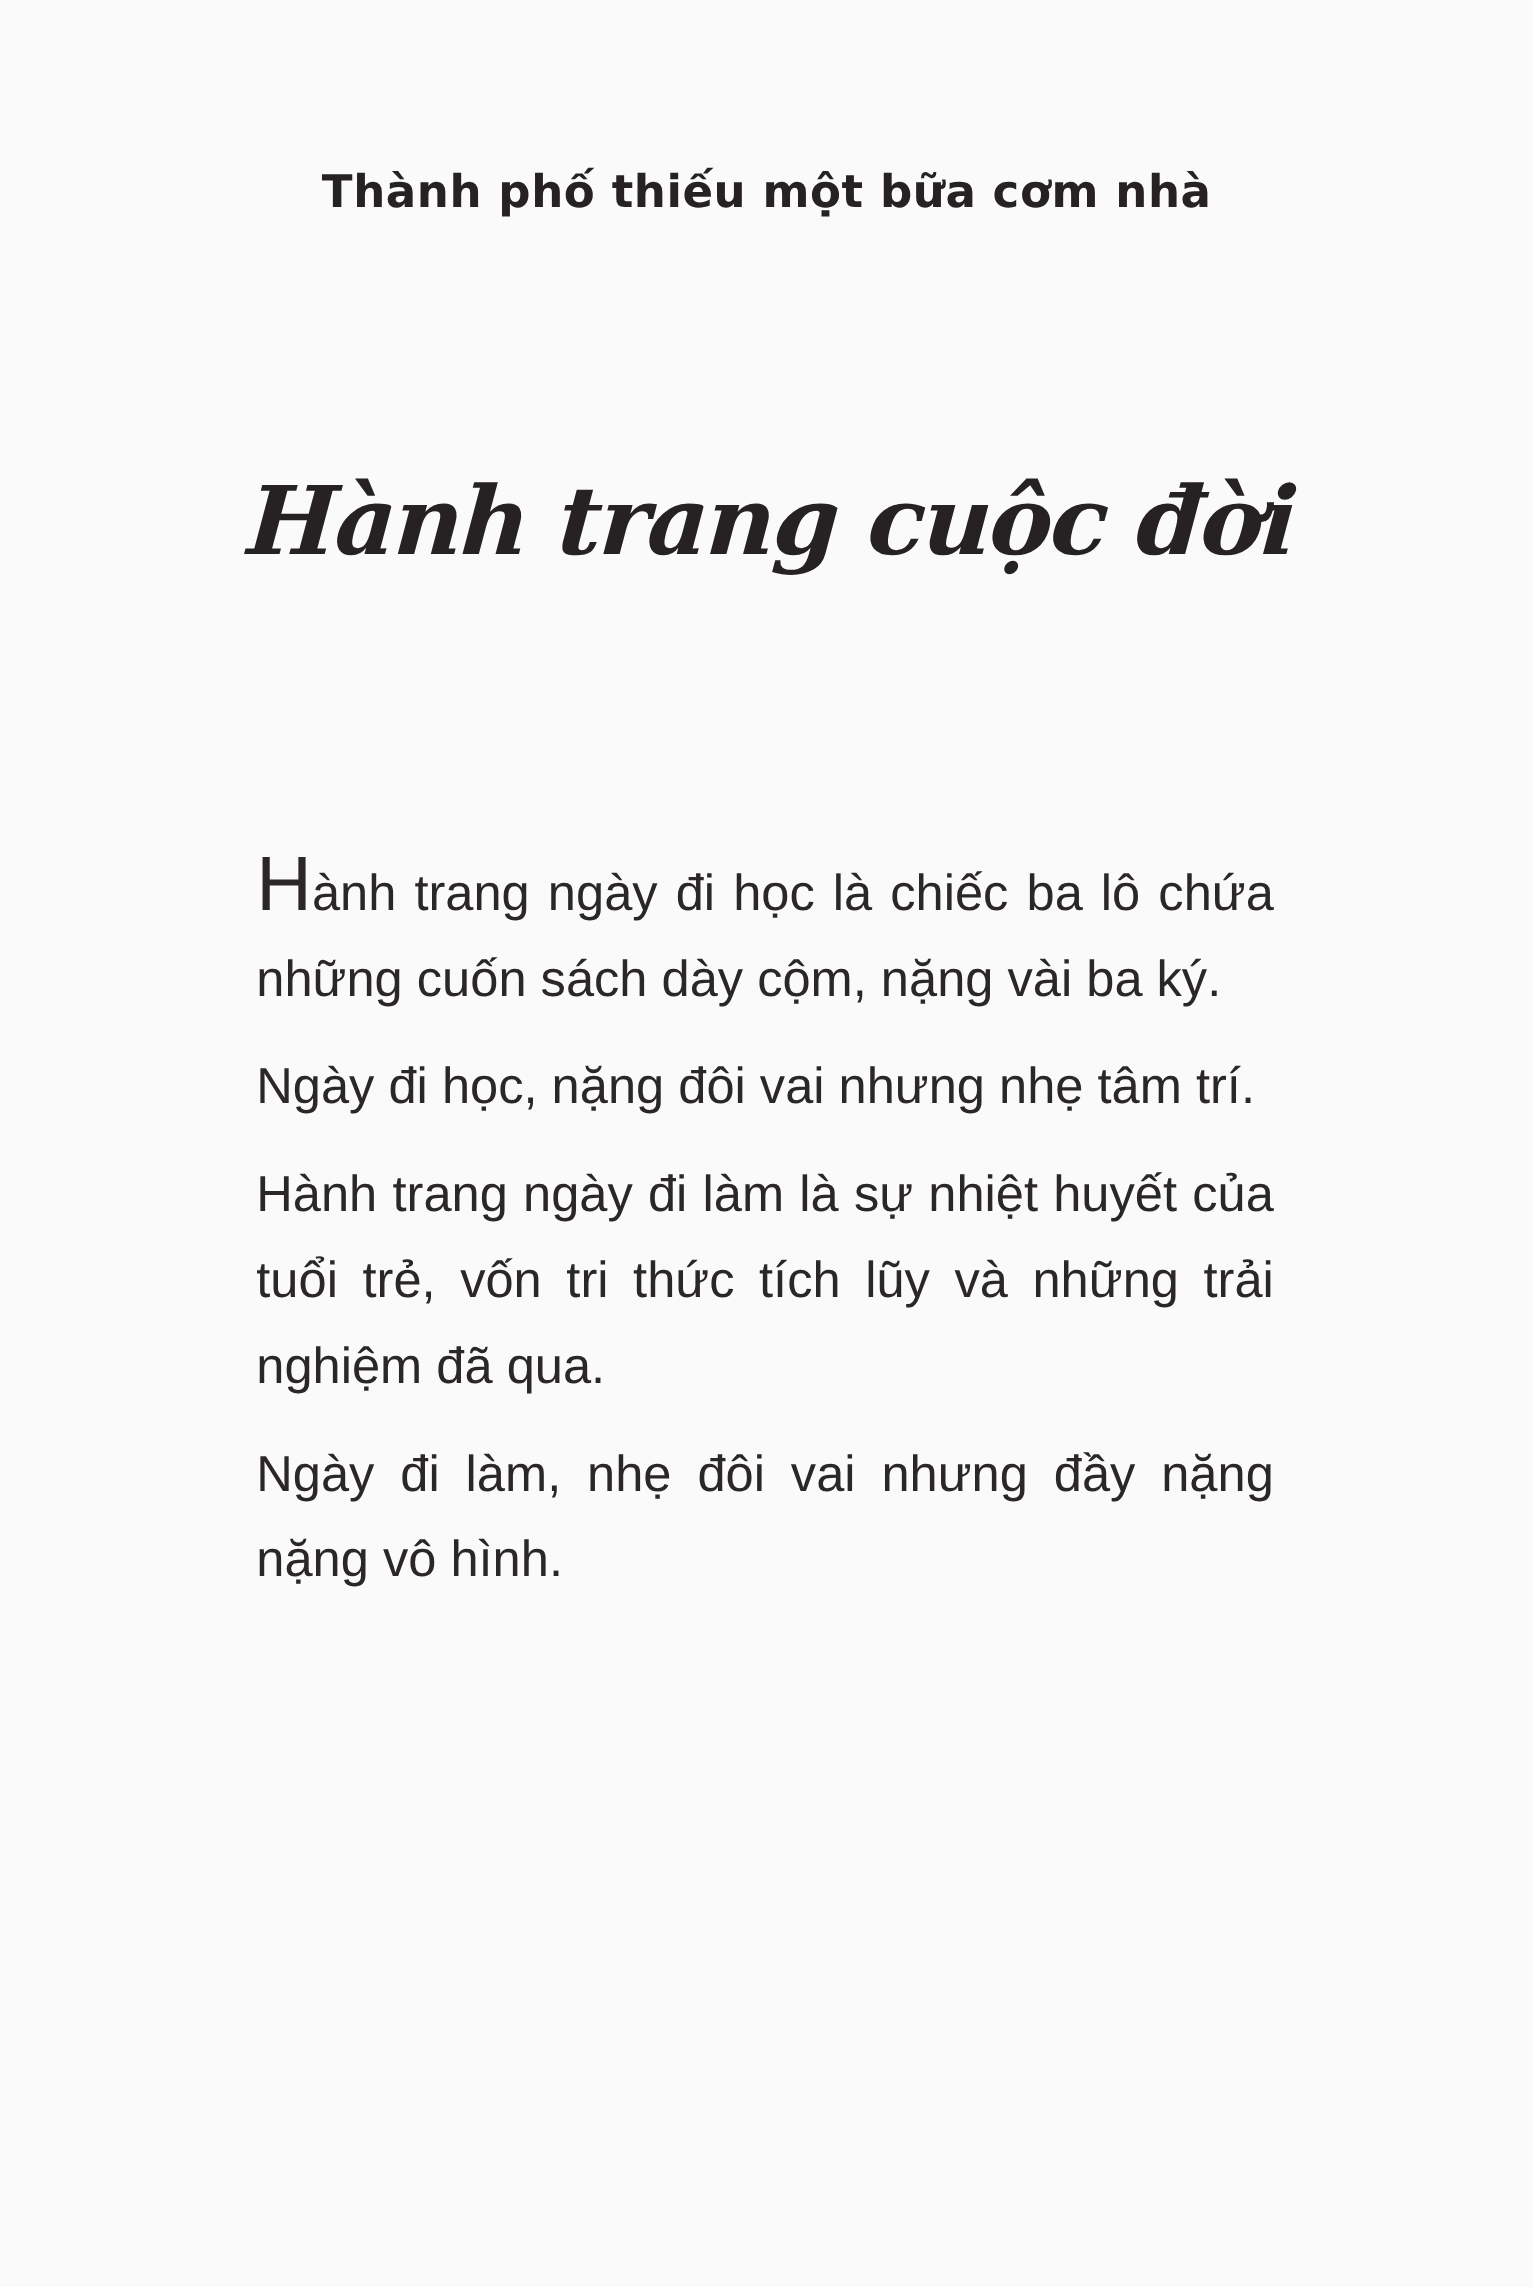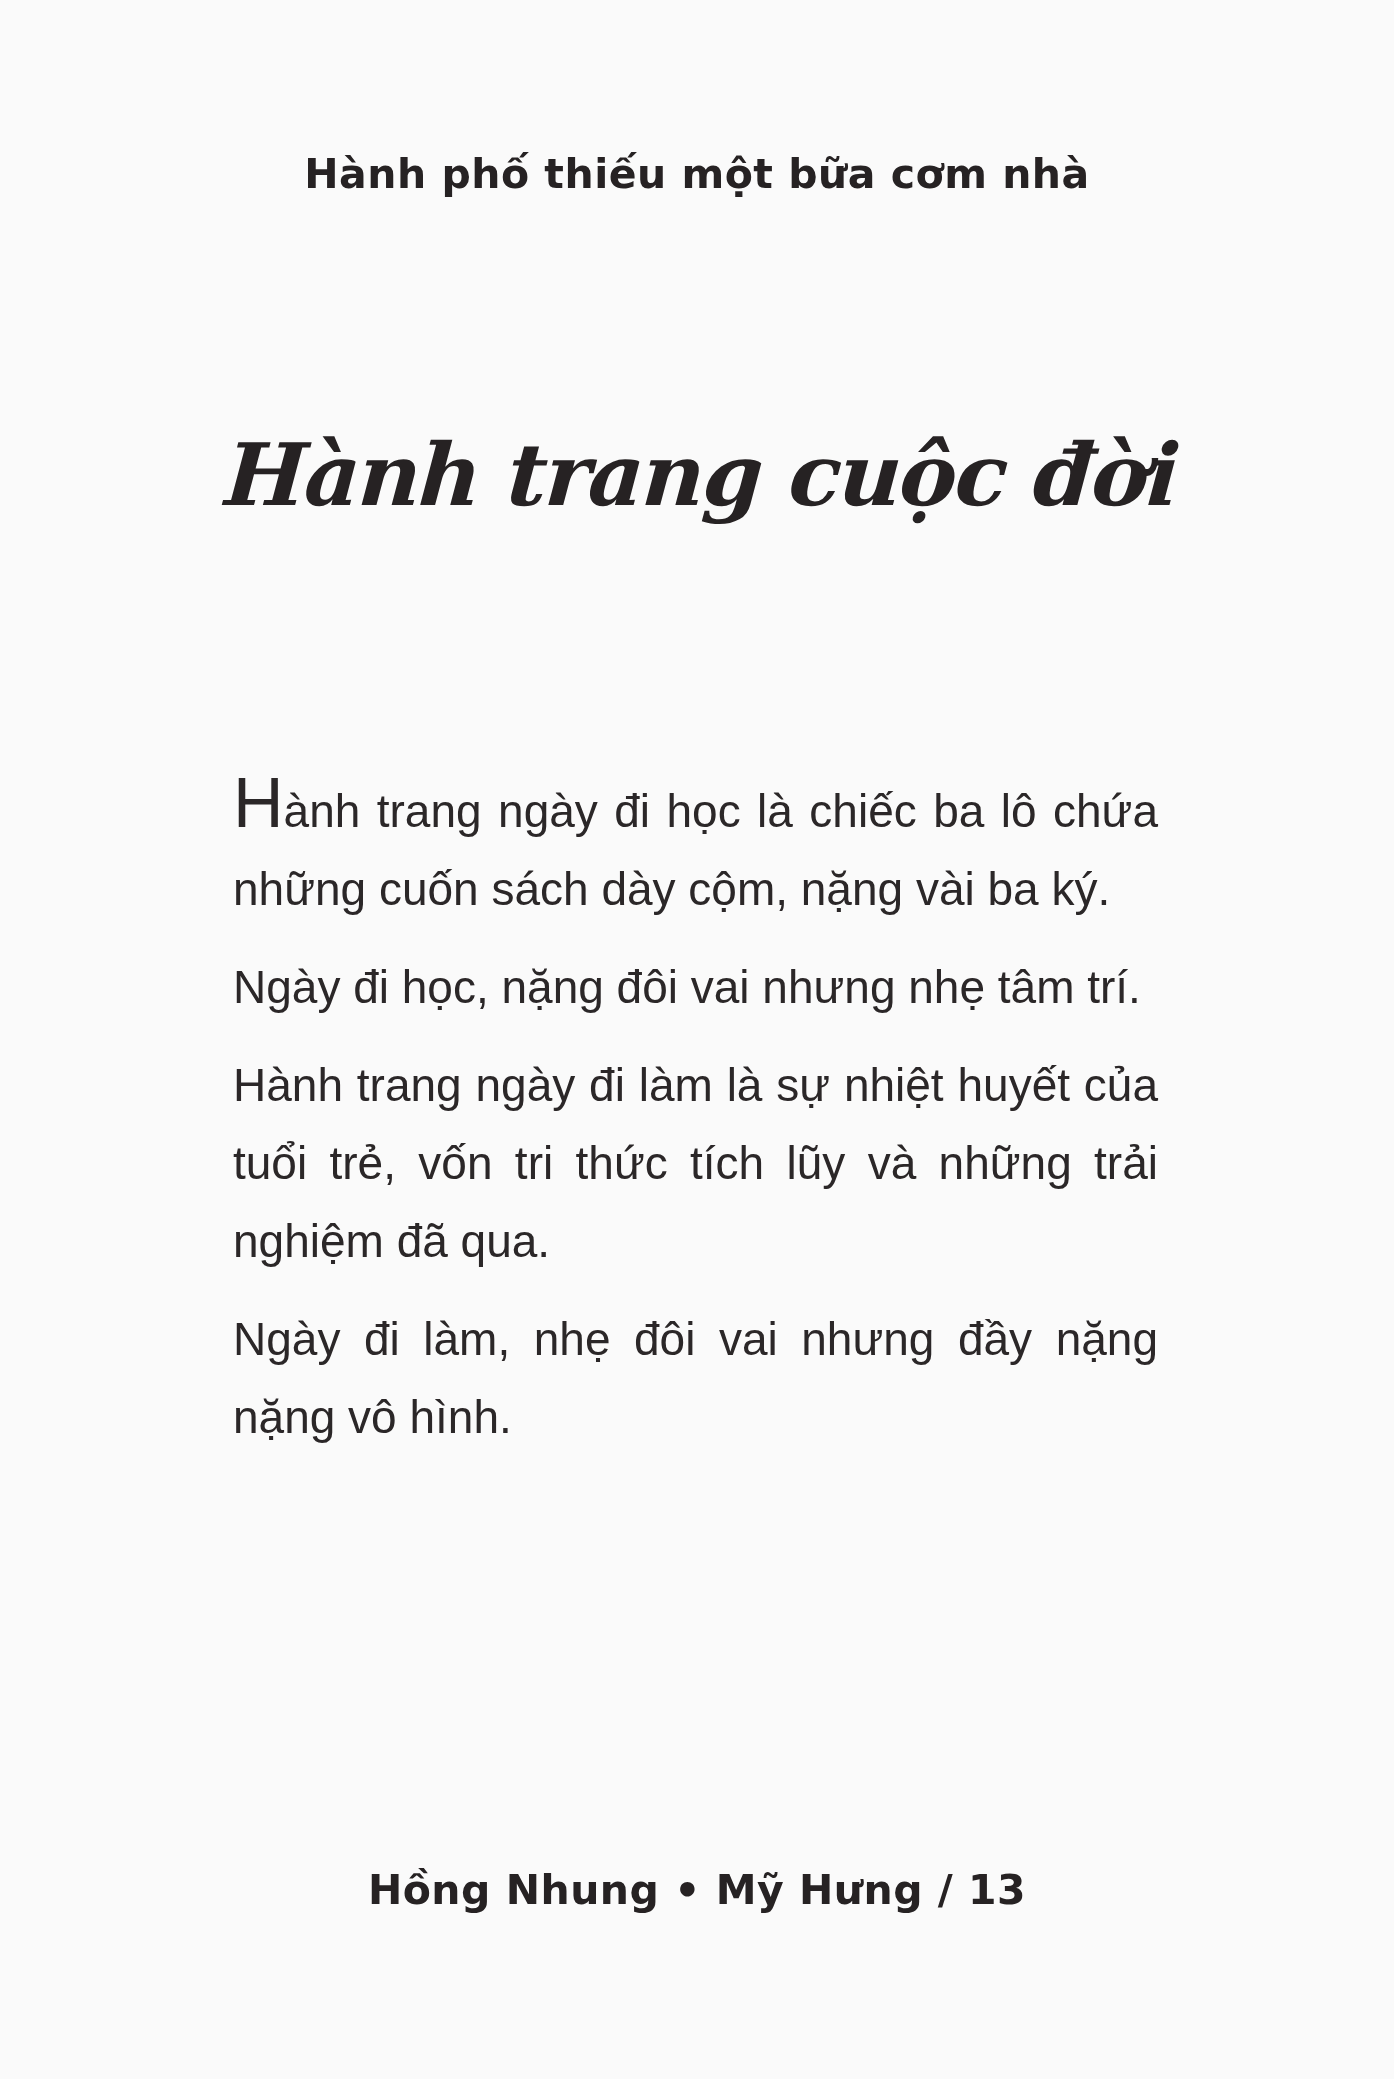--- a/index.html
+++ b/index.html
@@ -84,31 +84,28 @@
     font-size: 41px;
     letter-spacing: 0.5px;
     color: #262223;
   }
 </style>
 </head>
 <body>
 
 <div class="page">
 
-  <div class="running-title">Hành phố thiếu một bữa cơm nhà</div>
+  <div class="running-title">Thành phố thiếu một bữa cơm nhà</div>
 
   <h1 class="chapter-title">Hành trang cuộc đời</h1>
 
   <main class="body-text">
     <p><span class="initial-cap">H</span><span>ành trang ngày đi học là chiếc ba lô chứa những cuốn sách dày cộm, nặng vài ba ký.</span></p>
 
     <p>Ngày đi học, nặng đôi vai nhưng nhẹ tâm trí.</p>
 
     <p>Hành trang ngày đi làm là sự nhiệt huyết của tuổi trẻ, vốn tri thức tích lũy và những trải nghiệm đã qua.</p>
 
     <p>Ngày đi làm, nhẹ đôi vai nhưng đầy nặng nặng vô hình.</p>
   </main>
 
-  <footer class="page-footer">
-    <span>Hồng Nhung • Mỹ Hưng</span><span> / </span><span>13</span>
-  </footer>
 
 </div>
 
 </body></html>

